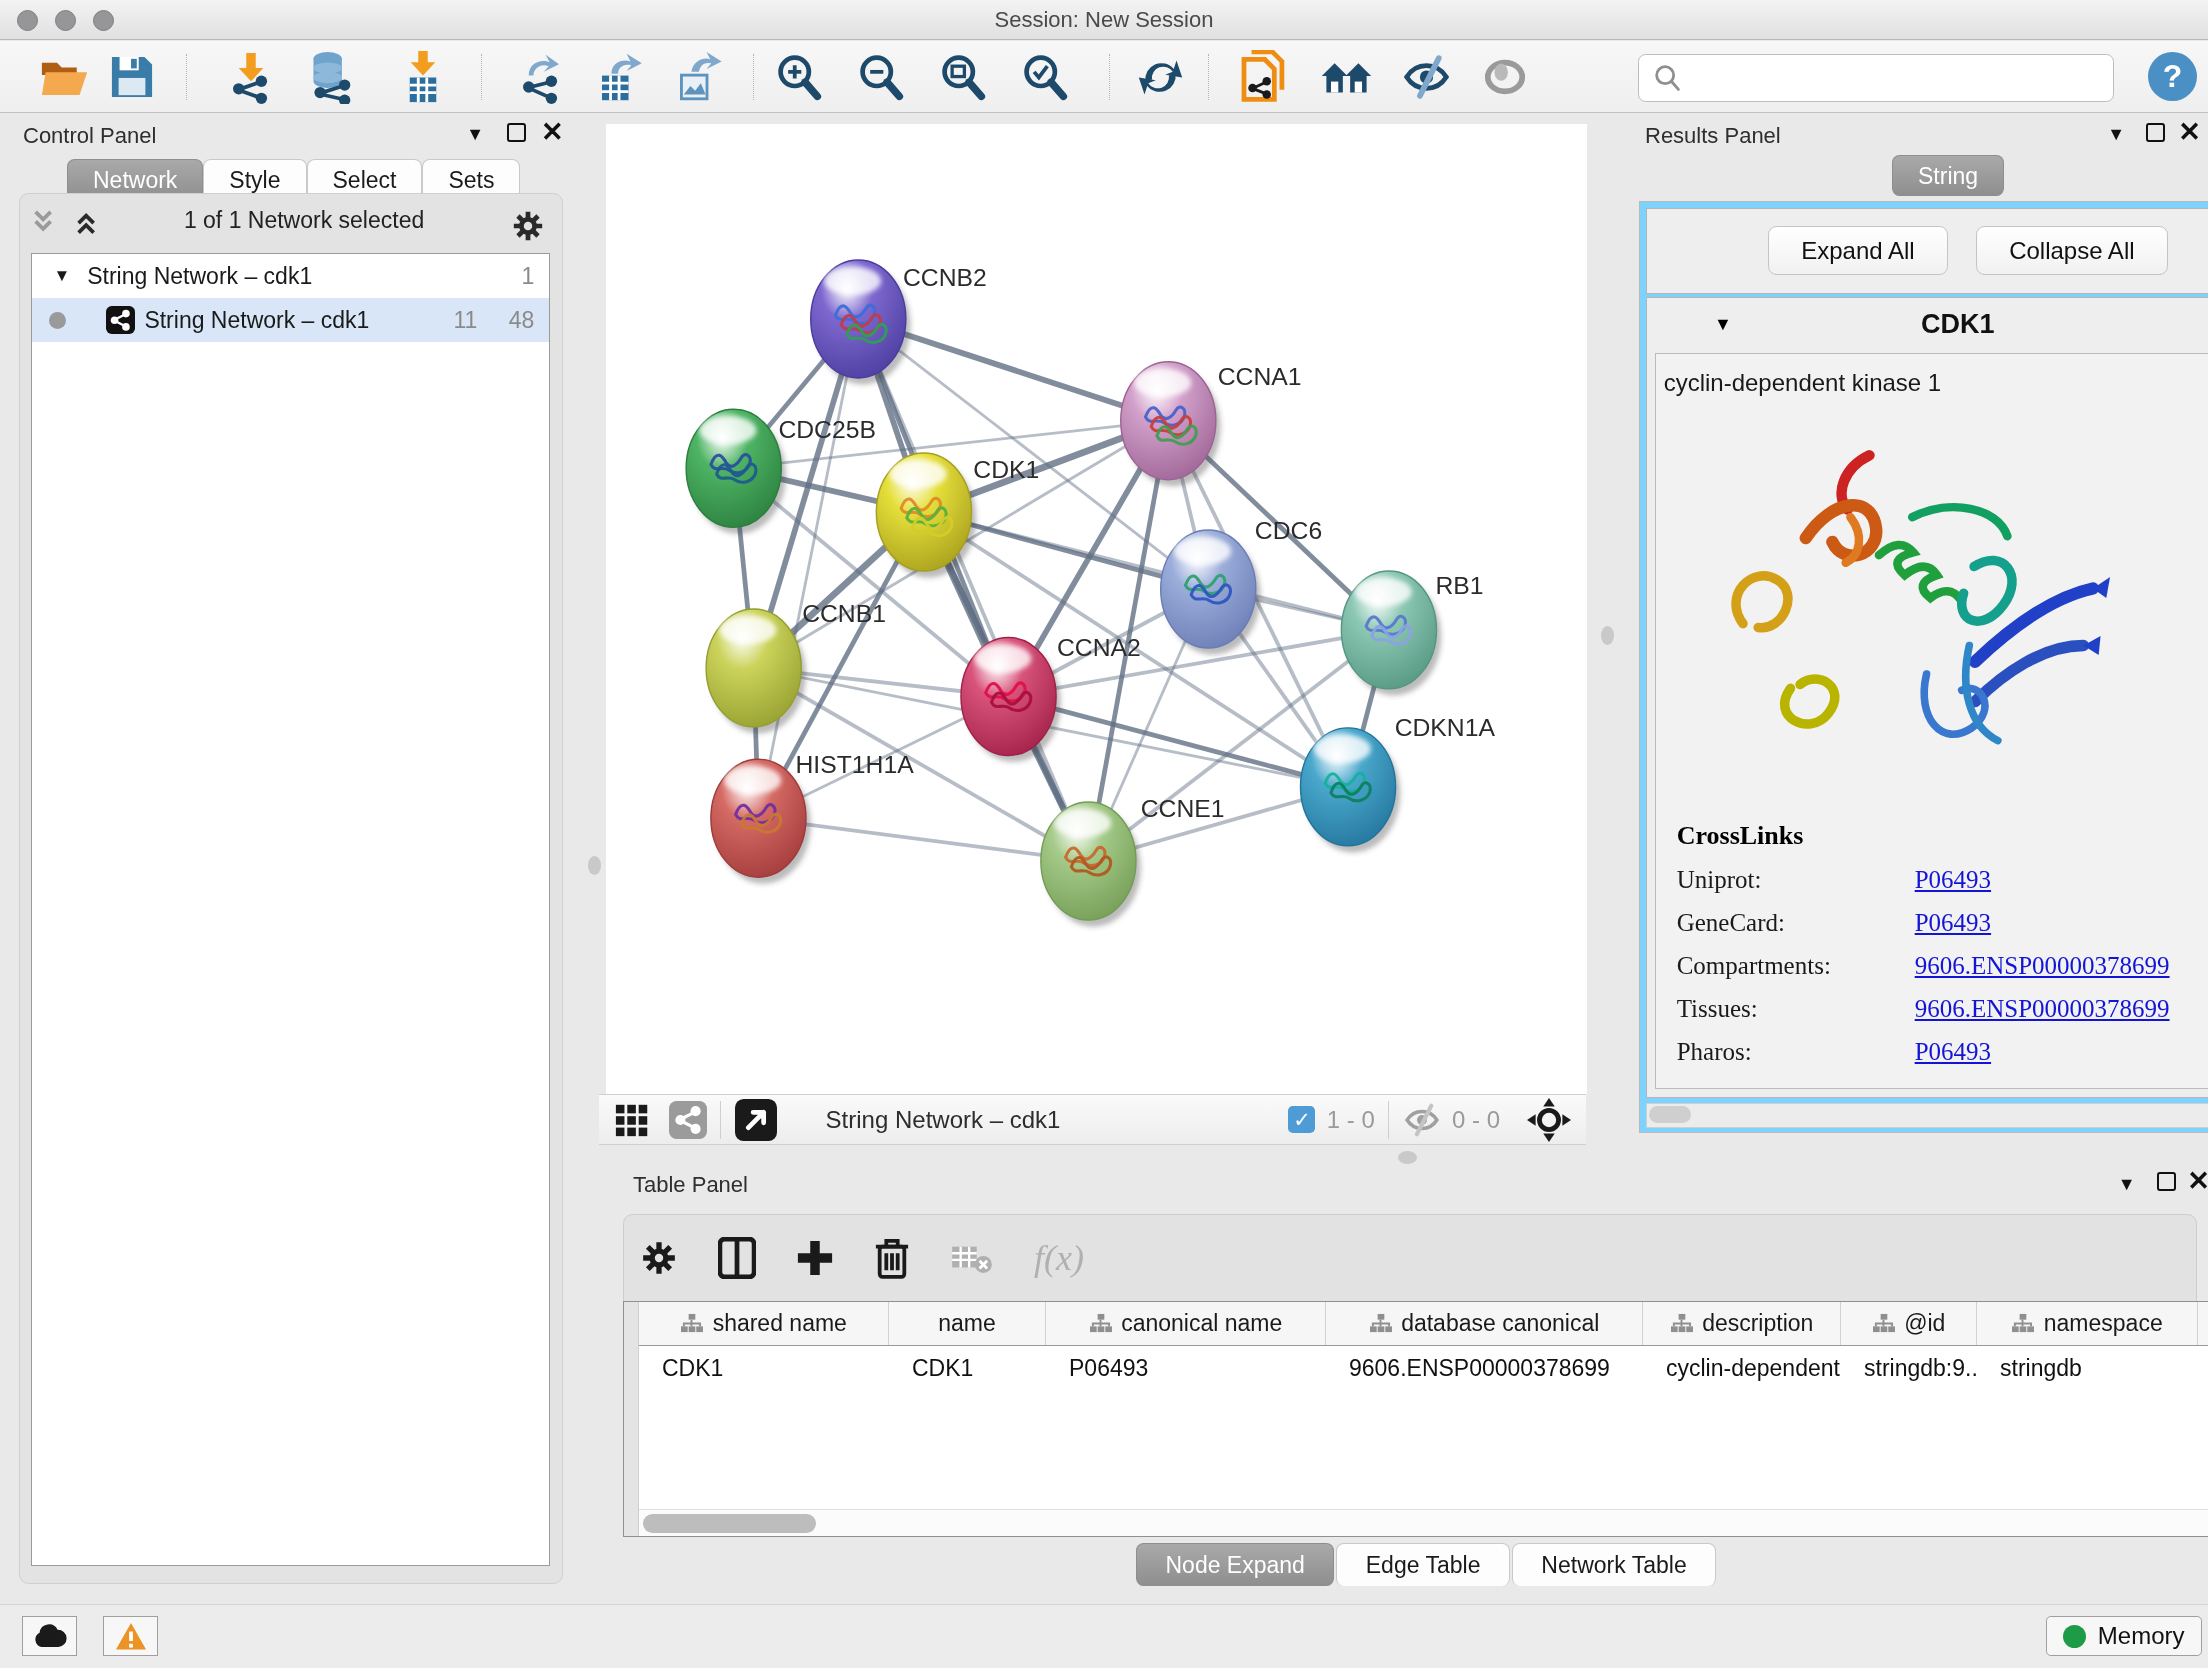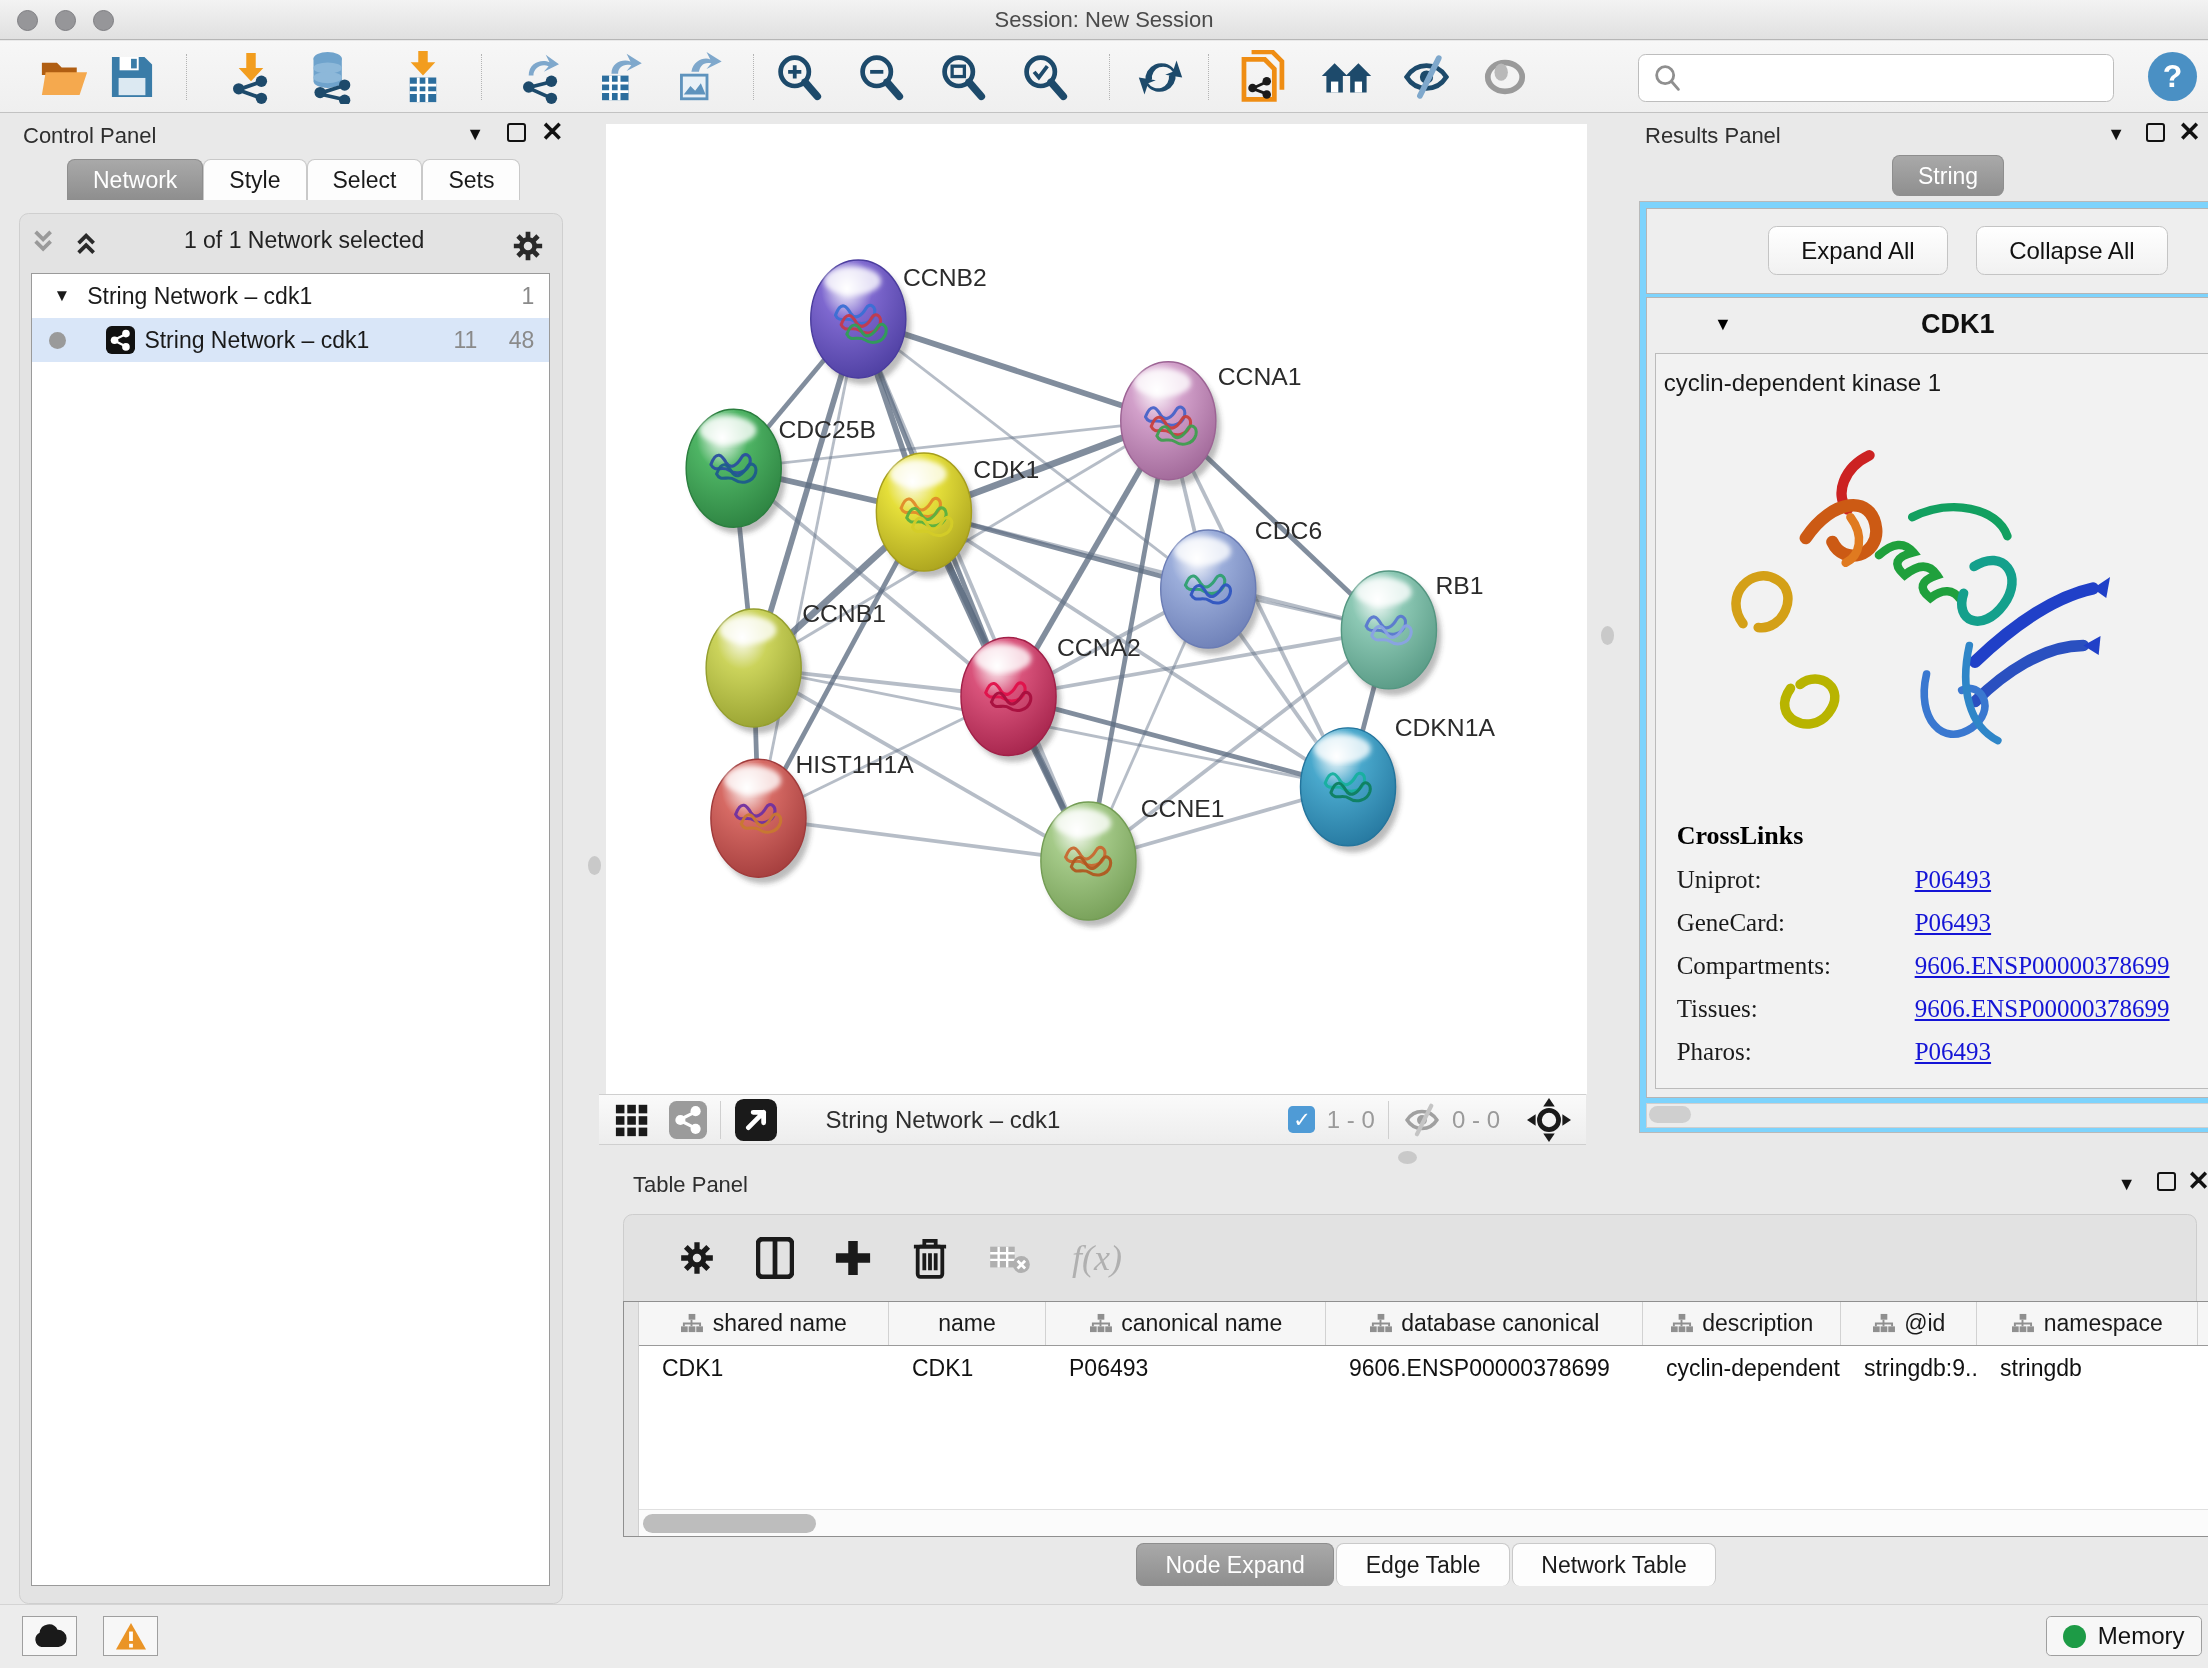--- a/index.html
+++ b/index.html
@@ -34,21 +34,21 @@
   .close-x{font-size:27px;font-weight:bold;line-height:19px;}
 
   .tab{display:inline-block;padding:6.7px 25px;font-size:23px;background:#fdfdfd;color:#1a1a1a;
     border:1px solid #c9c9c9;border-bottom:none;border-radius:7.6px 7.6px 0 0;}
   .tab.active{background:linear-gradient(#a9a9a9,#8e8e8e);color:#fff;border-color:#8e8e8e;}
 
   
   #control-panel{position:absolute;left:0;top:113px;width:599px;height:1490px;background:#e9e9e9;}
   #cp-header{position:absolute;left:23px;top:9.5px;width:552px;}
   #cp-tabs{position:absolute;left:67px;top:46px;white-space:nowrap;}
-  #cp-body{position:absolute;left:19px;top:100px;width:544px;height:1391px;background:#e3e3e3;
+  #cp-body{position:absolute;left:19px;top:80px;width:544px;height:1391px;background:#e3e3e3;
     border:1px solid #cfcfcf;border-radius:9.5px;}
   #cp-selrow{position:absolute;left:9.5px;top:13.3px;right:9.5px;height:38px;font-size:23px;color:#222;}
   #cp-list{position:absolute;left:11.4px;top:59px;width:519px;height:1313px;background:#fff;border:1px solid #9a9a9a;}
   .tree-row{position:relative;height:44px;font-size:23px;color:#1a1a1a;display:flex;align-items:center;}
   .tree-row .cnt{color:#8a8a8a;}
   .tree-row.selected{background:#d9e6f8;}
   .share-badge{display:inline-block;width:28.5px;height:28.5px;background:#111;border-radius:5.7px;margin-right:9.5px;position:relative;}
 
   
   #net-canvas{position:absolute;left:606px;top:124px;width:981px;height:970px;background:#fff;}
@@ -81,21 +81,21 @@
   .cl-row{display:flex;margin-top:15px;font-size:25px;}
   .cl-label{width:238px;color:#1a1a1a;font-family:"Liberation Serif",serif;}
   .cl-link{color:#1414d6;text-decoration:underline;font-family:"Liberation Serif",serif;}
   #rp-hscroll{position:absolute;left:5.7px;bottom:3.8px;right:5.7px;height:25px;background:#ececec;border:1px solid #cfcfcf;}
   #rp-hthumb{position:absolute;left:1.9px;top:1.9px;width:42px;height:17px;background:#cfcfcf;border-radius:8.6px;}
 
   
   #table-panel{position:absolute;left:599px;top:1168px;width:1609px;height:436px;background:#e9e9e9;}
   #tp-header{position:absolute;left:34px;top:3.8px;right:9.5px;}
   #tp-toolbar{position:absolute;left:24px;top:46px;width:1574px;height:88px;background:#e2e2e2;
-    border:1px solid #cdcdcd;border-radius:9.5px 9.5px 0 0;display:flex;align-items:center;gap:40px;padding-left:54px;text-align:right;}
+    border:1px solid #cdcdcd;border-radius:9.5px 9.5px 0 0;display:flex;align-items:center;gap:40px;padding-left:16px;text-align:right;}
   #tp-table{position:absolute;left:24px;top:133px;width:1888px;height:236px;background:#fff;border:1.9px solid #8f8f8f;}
   #tp-gutter{position:absolute;left:0;top:0;bottom:0;width:15px;background:#e4e4e4;border-right:1px solid #cfcfcf;}
   #tp-headrow{position:absolute;left:15px;right:0;top:0;height:44px;background:#f6f6f6;border-bottom:1.9px solid #9a9a9a;display:flex;}
   .th{display:flex;align-items:center;justify-content:center;gap:9.5px;font-size:23px;color:#1a1a1a;
     border-right:1px solid #d2d2d2;overflow:hidden;white-space:nowrap;flex:none;}
   #tp-datarow{position:absolute;left:15px;right:0;top:44px;height:44px;display:flex;background:#fff;}
   .td{font-size:23px;color:#111;padding-left:23px;display:flex;align-items:center;overflow:hidden;white-space:nowrap;flex:none;}
   #tp-hscroll{position:absolute;left:15px;right:0;bottom:0;height:27px;background:#fbfbfb;border-top:1px solid #e0e0e0;}
   #tp-hthumb{position:absolute;left:3.8px;top:3.8px;width:173px;height:19px;background:#bdbdbd;border-radius:9.5px;}
   #tp-tabs{position:absolute;left:537px;top:375px;white-space:nowrap;}

